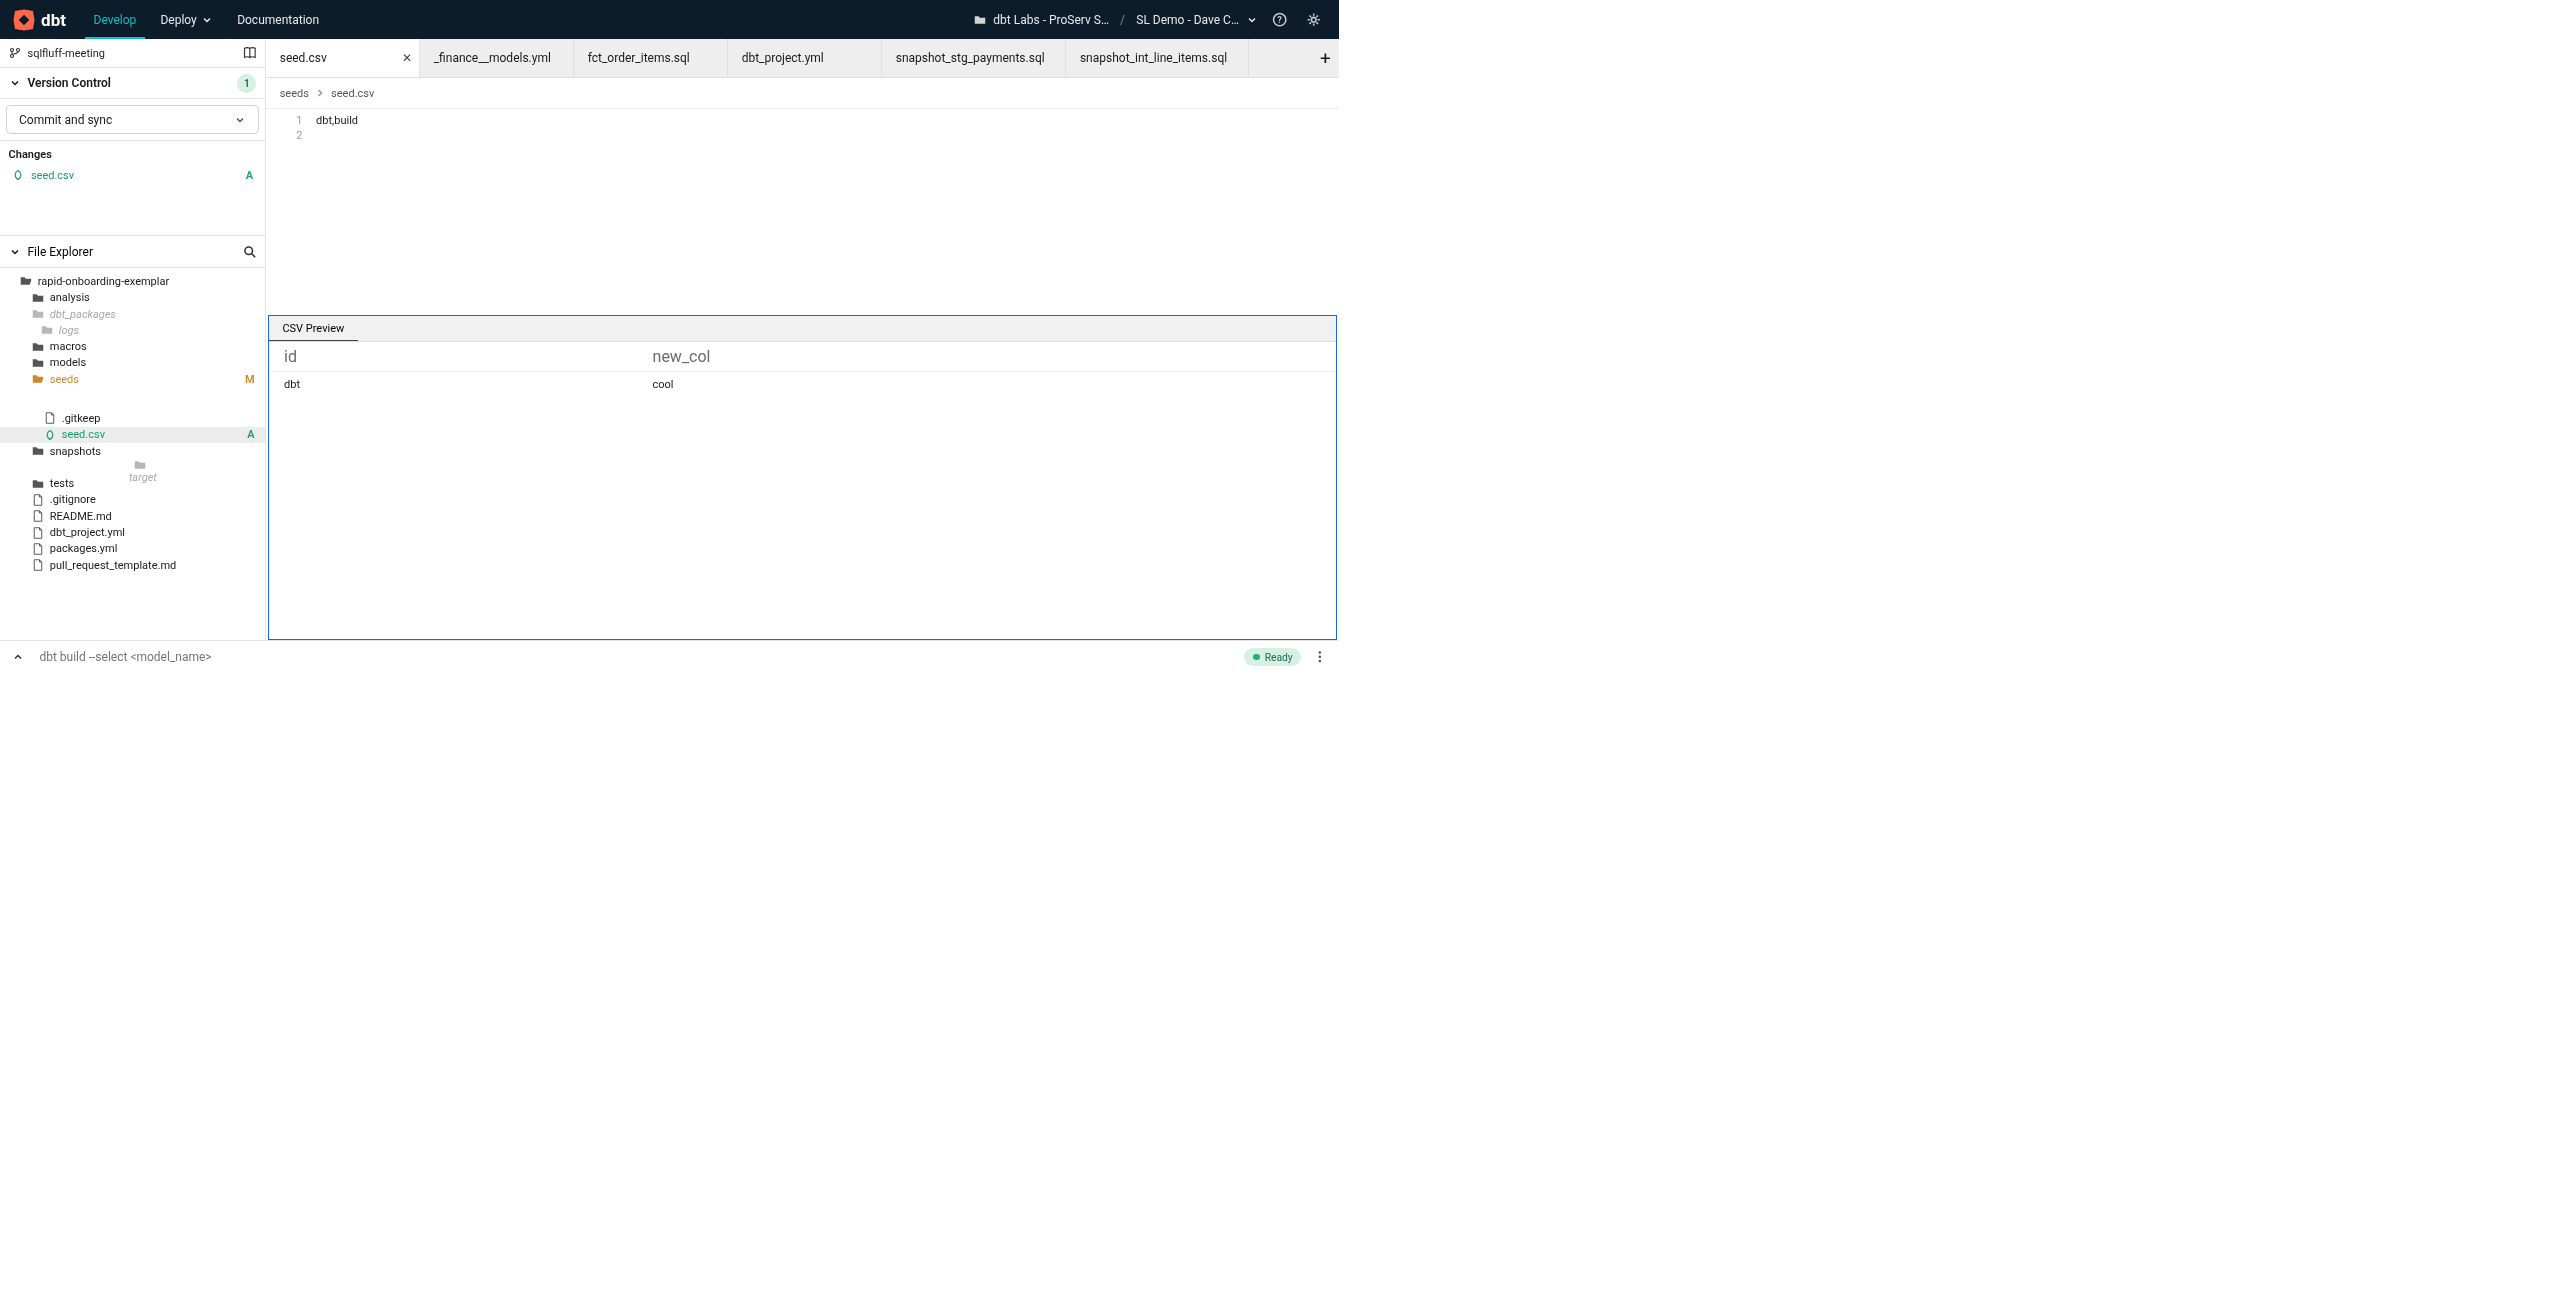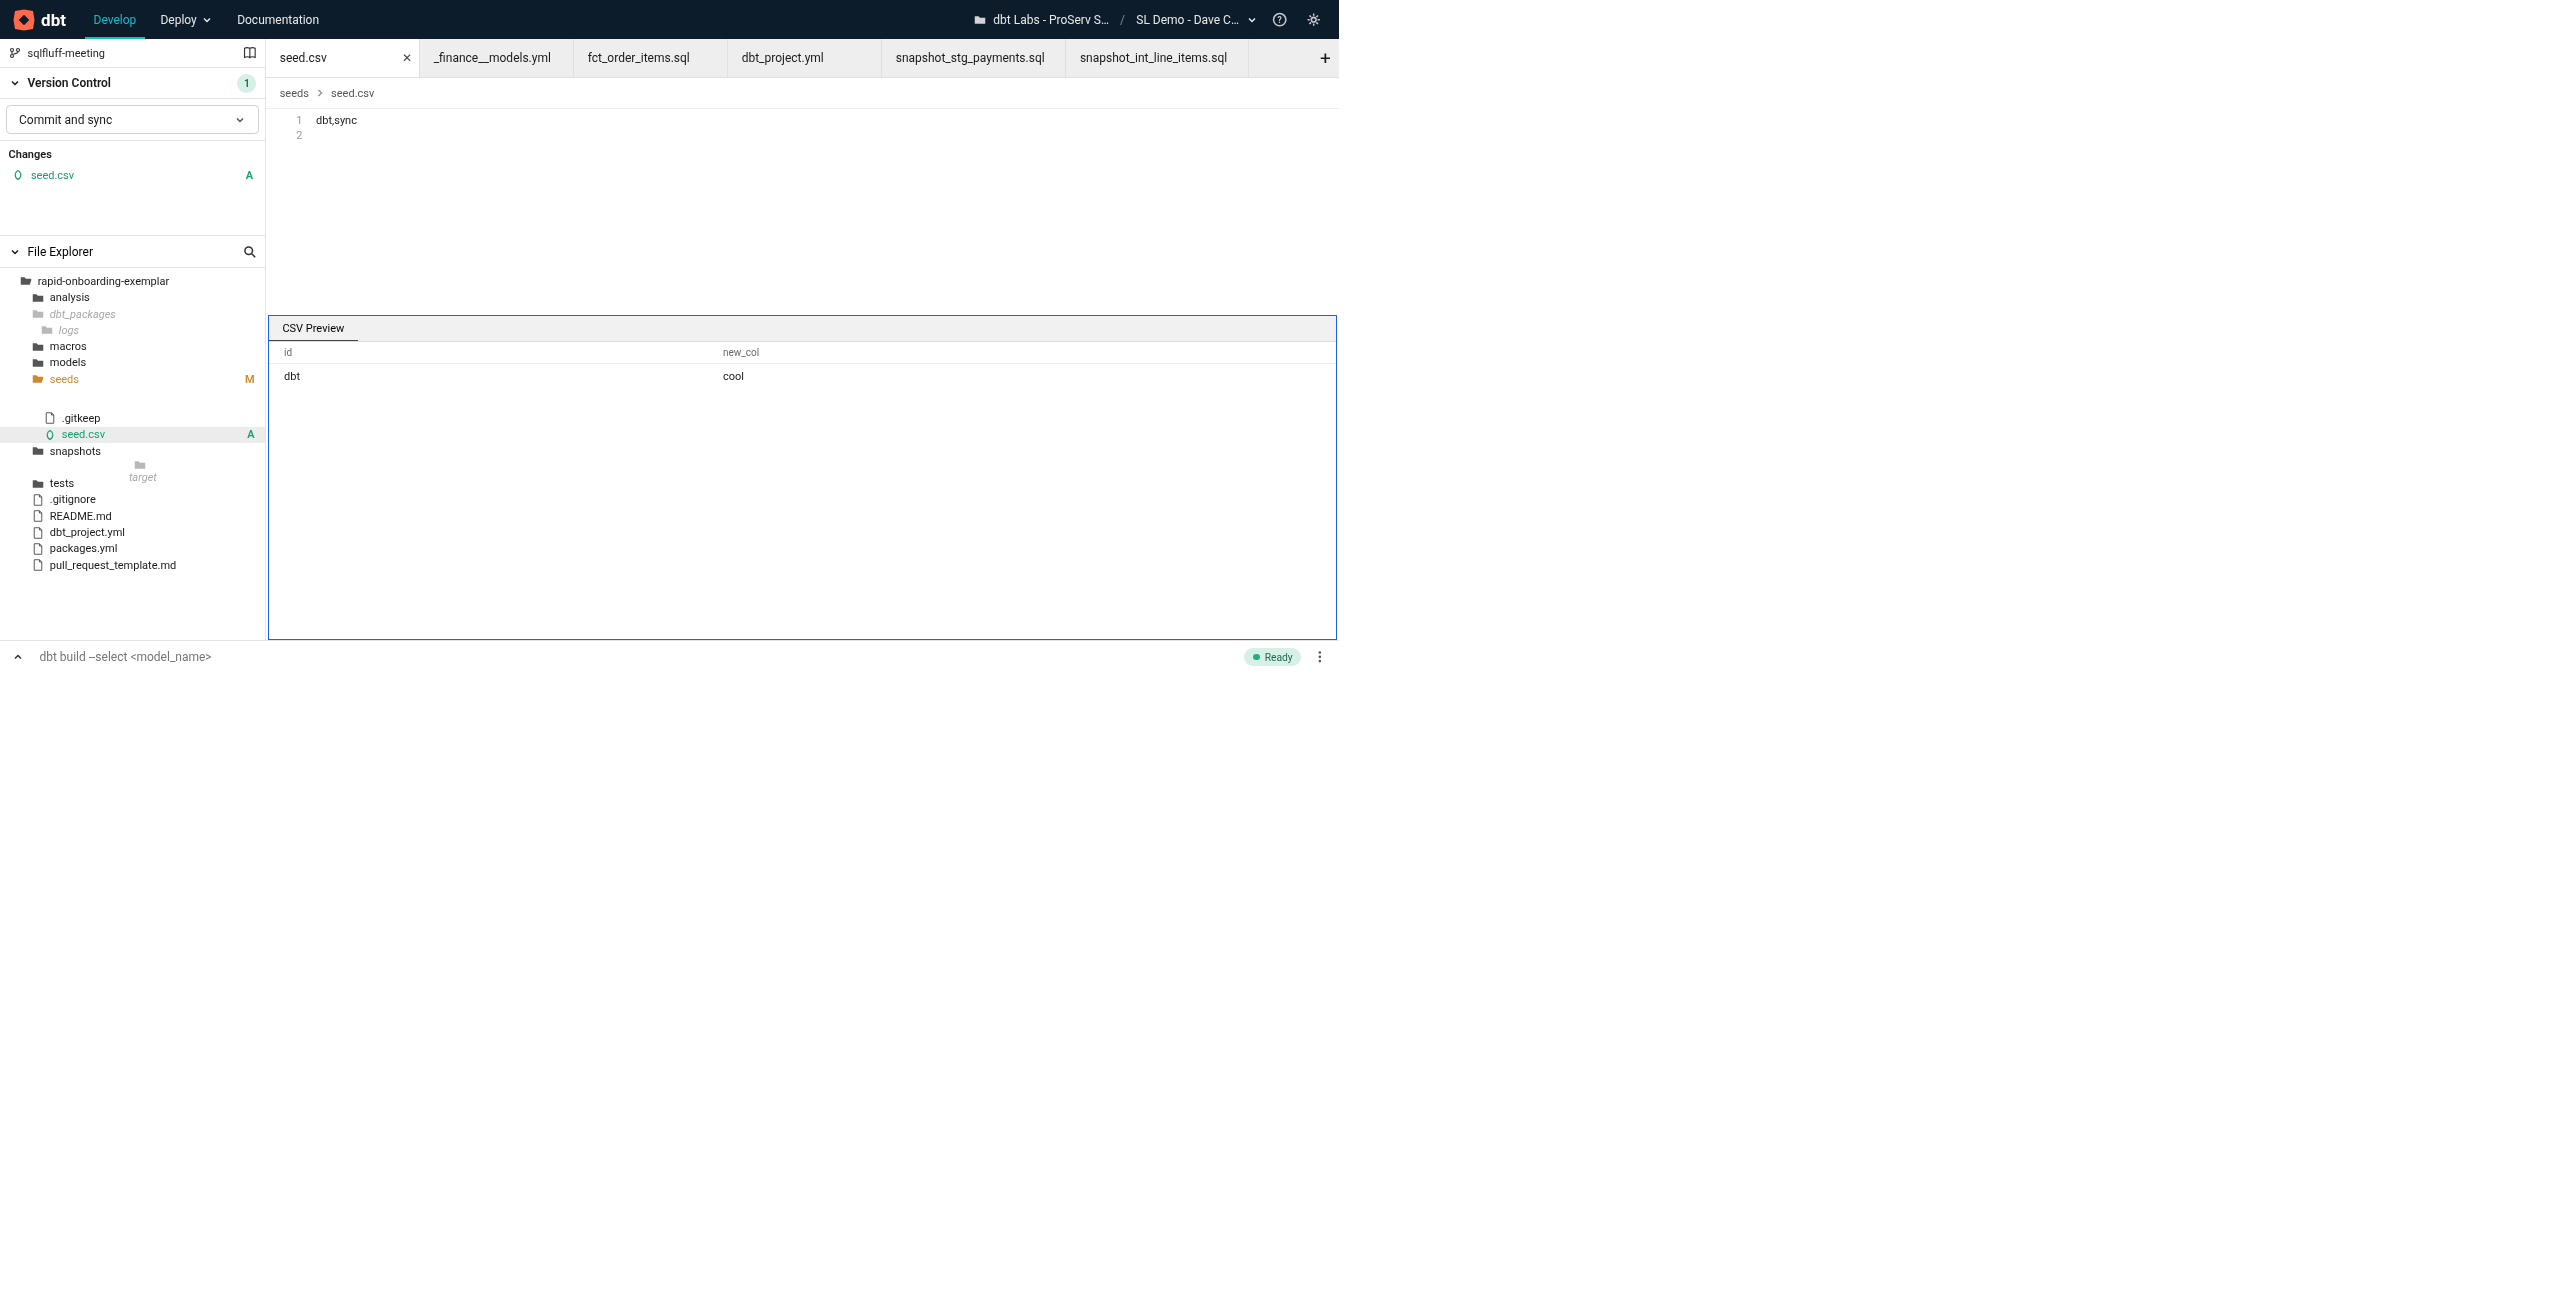--- a/index.html
+++ b/index.html
@@ -73,21 +73,21 @@
 .gutter { width: 45px; text-align: right; padding: 5.1px 8.6px 5.1px 0; color: #999; background: #fff; }
 .code-body { flex: 1; padding: 5.1px 0 5.1px 5.1px; color: #222; }
 .cline { white-space: pre; height: 14.6px; }
 .cline.hi { background: #f3f4f6; }
 
 .preview-panel { flex: 1; border: 1.7px solid #1d62ee; margin: 0 1.7px; display: flex; flex-direction: column; min-height: 0; }
 .preview-tabs { height: 26px; background: #f1f1f1; display: flex; align-items: stretch; border-bottom: 0.9px solid #ddd; }
 .preview-tab { padding: 0 13.7px; display: flex; align-items: center; font-size: 11px; border-bottom: 1.7px solid #444; }
 .preview-table { flex: 1; overflow: auto; }
 .ptable { width: 100%; border-collapse: collapse; }
-.ptable th { text-align: left; font-weight: 400; font-size: 10px; color: #6a6a6a; padding: 5.1px 15.4px; border-bottom: 0.9px solid #eee; }
+.ptable th { text-align: left; font-weight: 400; font-size: 16px; color: #6a6a6a; padding: 5.1px 15.4px; border-bottom: 0.9px solid #eee; }
 .ptable td { font-size: 11px; color: #1a1a1a; padding: 6px 15.4px; }
 
 
 .cmdbar { height: 33px; border-top: 0.9px solid #e4e4e4; display: flex; align-items: center; padding: 0 12px; flex-shrink: 0; }
 .cmdbar .chev-up { margin-right: 15.4px; cursor: pointer; }
 .cmdbar input { flex: 1; border: none; outline: none; font-size: 12px; color: #333; font-family: inherit; }
 .ready-pill { display: flex; align-items: center; gap: 5.1px; background: #d6f0e6; color: #1c6b52; font-size: 10.3px; padding: 2.6px 8.6px; border-radius: 9.4px; margin-right: 12px; }
 .ready-dot { width: 6.9px; height: 6.9px; background: #24b07a; border-radius: 50%; }
 .kebab { cursor: pointer; color: #555; }
 
@@ -382,21 +382,21 @@
         </svg>
       <span>seed.csv</span>
     </div>
 
     <div class="code-editor">
       <div class="gutter" id="gutter">
           <div>1</div>
           <div>2</div>
         </div>
       <div class="code-body" id="code-body">
-          <div class="cline">dbt,sync</div>
+          <div class="cline">dbt,build</div>
         </div>
     </div>
 
     <div class="preview-panel">
       <div class="preview-tabs">
         <div class="preview-tab">
             <span>CSV Preview</span>
           </div>
       </div>
       <div class="preview-table">

